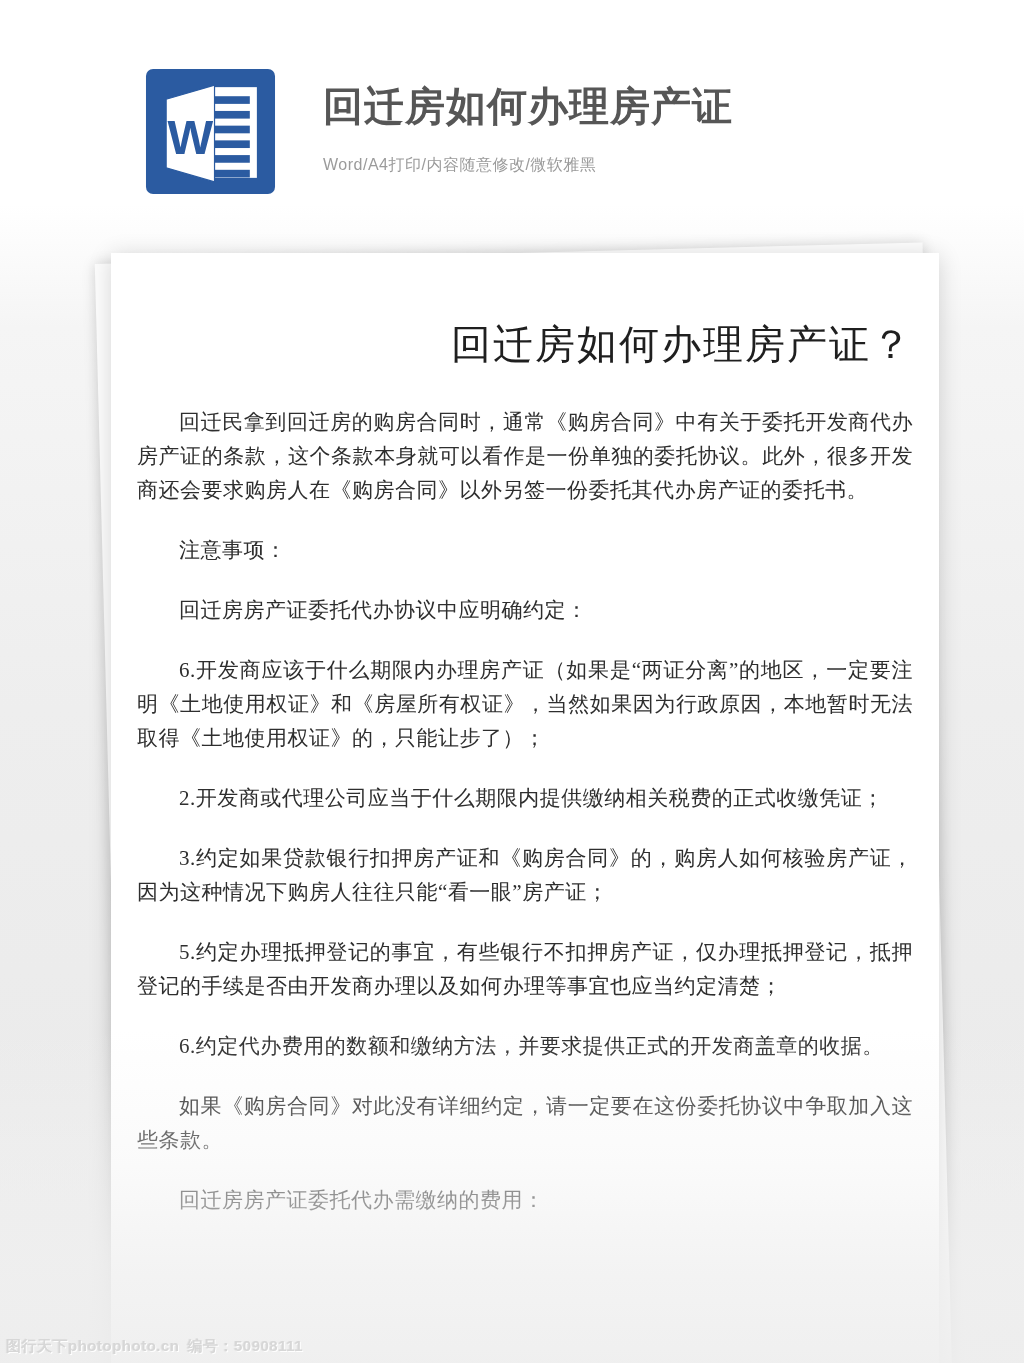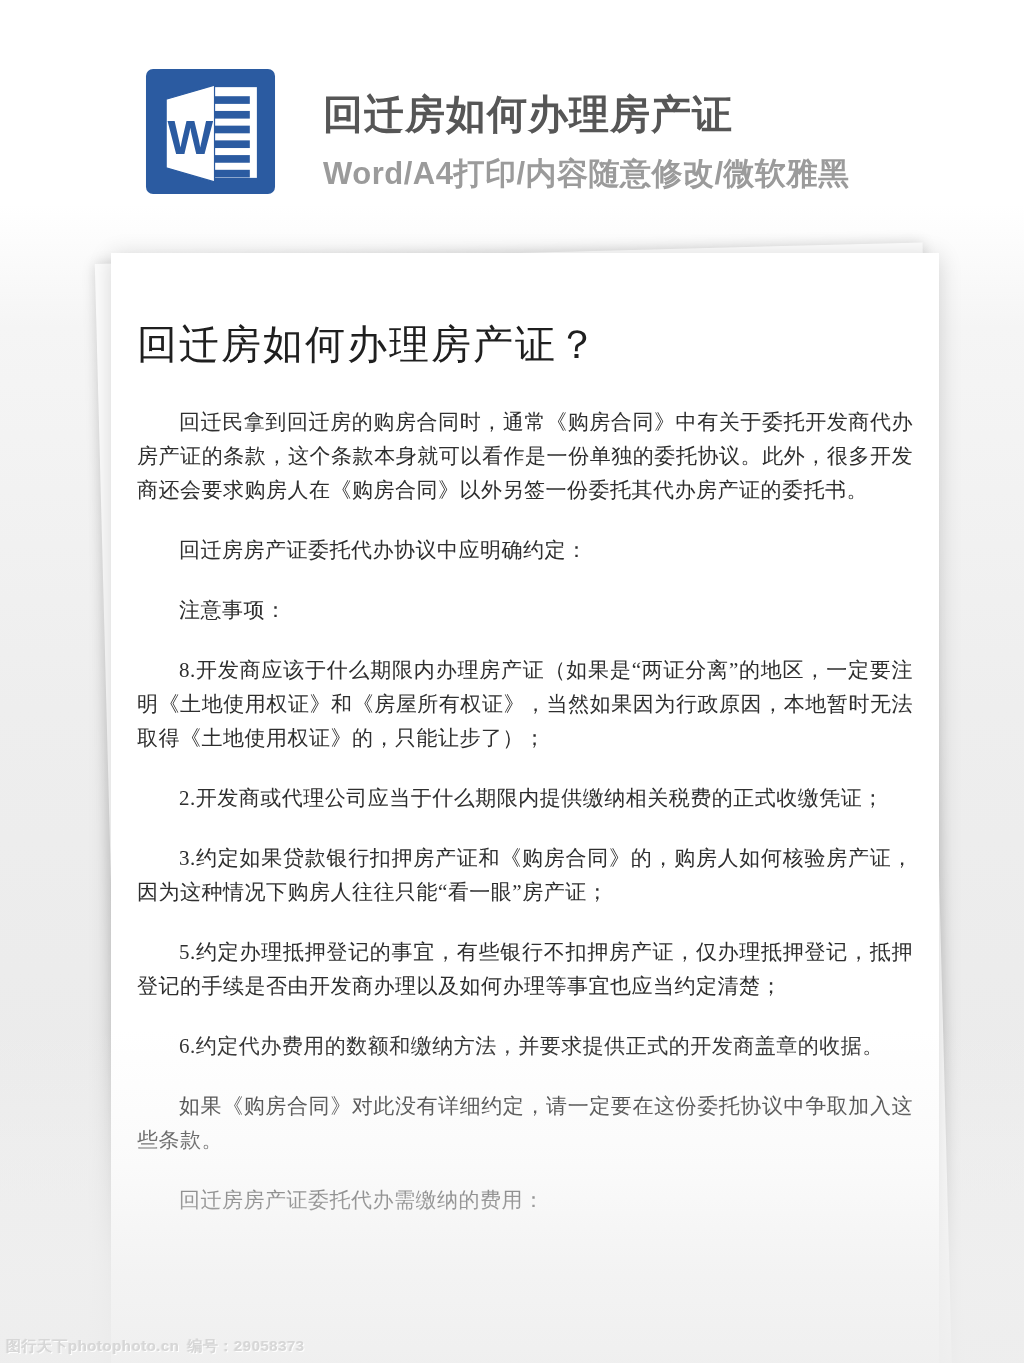--- a/index.html
+++ b/index.html
@@ -19,32 +19,32 @@
   }
 
   
   .header { position: absolute; top: 0; left: 0; width: 100%; height: 215px; z-index: 2; }
   .word-icon {
     position: absolute;
     left: 145px; top: 69px;
     width: 131px; height: 125px;
   }
   .word-icon svg { width: 100%; height: 100%; display: block; }
-  .header-text { position: absolute; left: 323px; top: 92px; width: 620px; }
+  .header-text { position: absolute; left: 323px; top: 84px; width: 620px; }
   .header-title {
     font-size: 40px;
     font-weight: bold;
     color: #565656;
     letter-spacing: 1px;
     line-height: 1.1;
   }
   .header-subtitle {
-    margin-top: 17px;
-    font-size: 31px;
-    font-weight: bold;
+    margin-top: 27px;
+    font-size: 16px;
+    font-weight: normal;
     color: #9b9b9b;
     letter-spacing: 0.5px;
   }
 
   
   .paper {
     position: absolute;
     left: 111px; top: 253px;
     width: 828px; height: 1250px;
     background: #ffffff;
@@ -60,21 +60,21 @@
     z-index: 2;
     padding: 64px 26px 0 26px;
   }
 
   
   .doc-title {
     font-family: "Liberation Serif", serif;
     font-size: 40px;
     font-weight: 500;
     color: #1f1f1f;
-    text-align: left;
+    text-align: right;
     letter-spacing: 2px;
     line-height: 56px;
     margin-bottom: 32px;
   }
   .doc-body p {
     font-family: "Liberation Serif", serif;
     font-size: 21px;
     line-height: 34px;
     color: #2e2e2e;
     text-indent: 2em;
@@ -137,31 +137,31 @@
     </div>
   </header>
 
   <div class="paper back"></div>
 
   <div class="paper main">
     <h2 class="doc-title">回迁房如何办理房产证？</h2>
     <div class="doc-body">
 
     <p>回迁民拿到回迁房的购房合同时，通常《购房合同》中有关于委托开发商代办房产证的条款，这个条款本身就可以看作是一份单独的委托协议。此外，很多开发商还会要求购房人在《购房合同》以外另签一份委托其代办房产证的委托书。</p>
+        <p>注意事项：</p>
         <p>回迁房房产证委托代办协议中应明确约定：</p>
-        <p>注意事项：</p>
-        <p>8.开发商应该于什么期限内办理房产证（如果是“两证分离”的地区，一定要注明《土地使用权证》和《房屋所有权证》，当然如果因为行政原因，本地暂时无法取得《土地使用权证》的，只能让步了）；</p>
+        <p>6.开发商应该于什么期限内办理房产证（如果是“两证分离”的地区，一定要注明《土地使用权证》和《房屋所有权证》，当然如果因为行政原因，本地暂时无法取得《土地使用权证》的，只能让步了）；</p>
         <p>2.开发商或代理公司应当于什么期限内提供缴纳相关税费的正式收缴凭证；</p>
         <p>3.约定如果贷款银行扣押房产证和《购房合同》的，购房人如何核验房产证，因为这种情况下购房人往往只能“看一眼”房产证；</p>
         <p>5.约定办理抵押登记的事宜，有些银行不扣押房产证，仅办理抵押登记，抵押登记的手续是否由开发商办理以及如何办理等事宜也应当约定清楚；</p>
         <p>6.约定代办费用的数额和缴纳方法，并要求提供正式的开发商盖章的收据。</p>
         <p>如果《购房合同》对此没有详细约定，请一定要在这份委托协议中争取加入这些条款。</p>
         <p>回迁房房产证委托代办需缴纳的费用：</p>
       </div>
   </div>
 
   <div class="fade-overlay"></div>
 
   <div class="watermark">
-    <span>图行天下photophoto.cn</span><span>编号：29058373</span>
+    <span>图行天下photophoto.cn</span><span>编号：50908111</span>
   </div>
 
 </div>
 
 </body></html>

